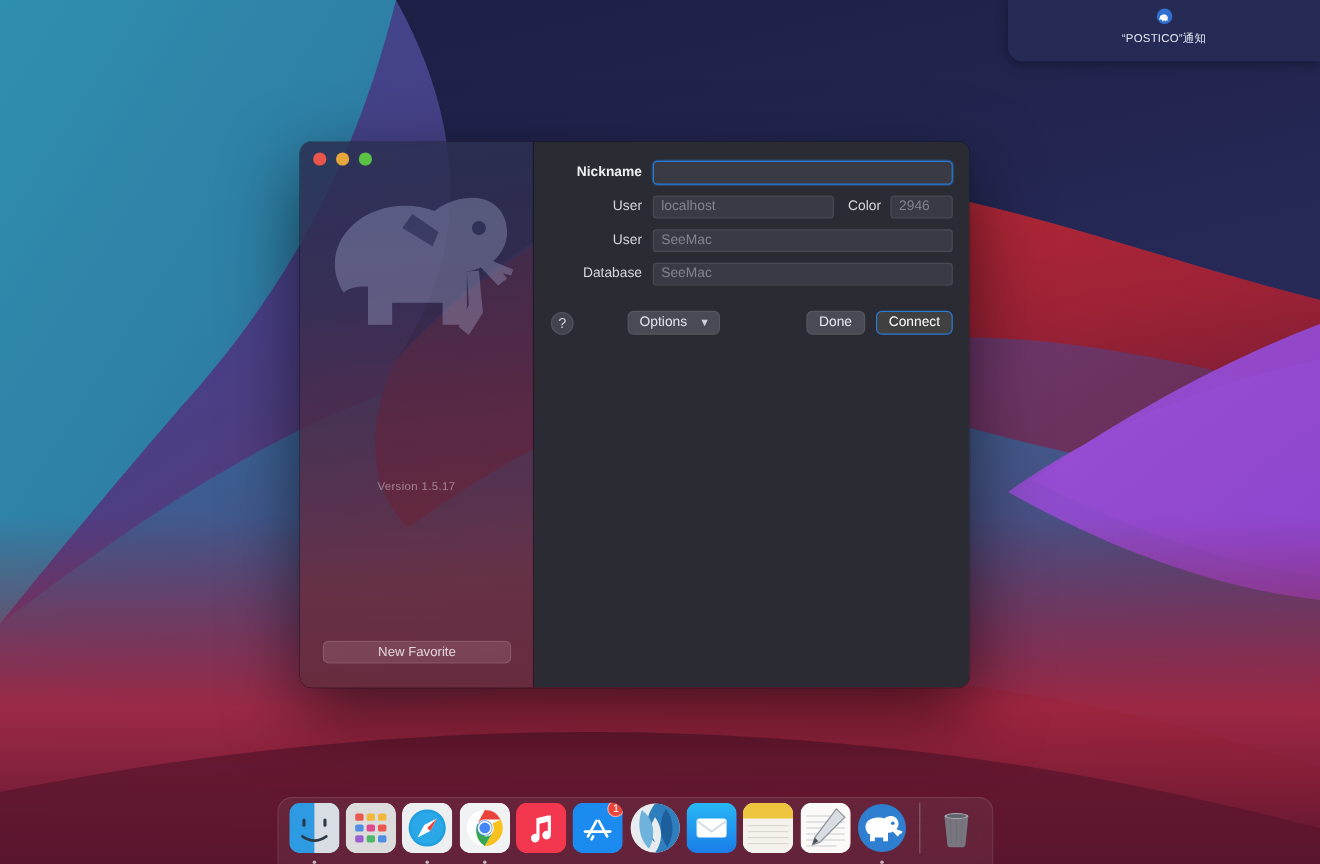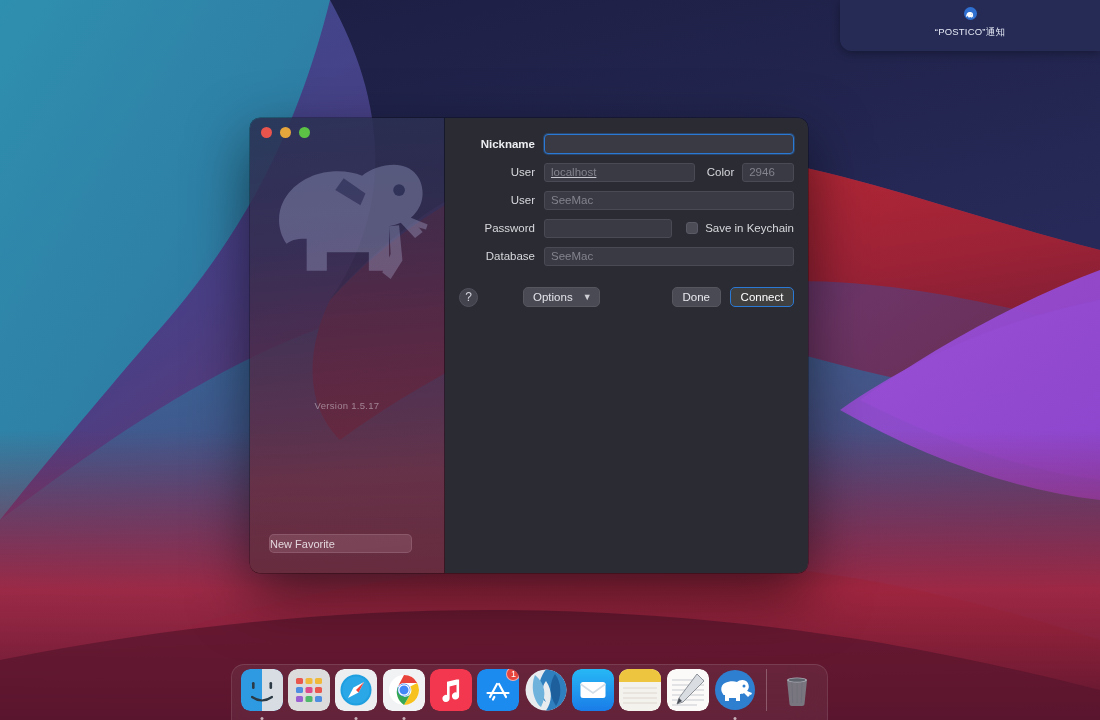--- a/index.html
+++ b/index.html
@@ -79,27 +79,27 @@
     opacity: .30;
   }
   #version-label {
     position: absolute; left: 0; right: 0; top: 282px;
     text-align: center;
     font-size: 9.5px; color: rgba(215,205,215,0.55);
     letter-spacing: .3px;
   }
   #new-favorite-button {
     position: absolute; left: 19px; bottom: 20px;
-    width: 143px; height: 19px;
+    width: 157px; height: 19px;
     border-radius: 5px;
     background: rgba(190,150,165,0.22);
     border: 0.5px solid rgba(230,200,210,0.16);
     color: #e3d6dc;
     font-size: 11px;
-    display: flex; align-items: center; justify-content: flex-start;
+    display: flex; align-items: center; justify-content: center;
     cursor: default;
   }
 
   
   #content-pane {
     flex: 1; height: 100%;
     background: #2b2b33;
     position: relative;
   }
   #connection-form {
@@ -134,21 +134,21 @@
   }
   .field .ph { color: #82838d; }
   #nickname-field {
     flex: 1;
     height: 20px;
     background: #3a3a44;
     border: 1.5px solid #2a79d4;
     border-radius: 4px;
     box-shadow: 0 0 0 1px rgba(42,121,212,0.35);
   }
-  #host-field { width: 166px; text-decoration: underline; }
+  #host-field { width: 166px; }
   #port-field { width: 56px; }
   #user-field { flex: 1; }
   #password-field { width: 130px; }
   #database-field { flex: 1; }
   .port-label {
     font-size: 11.5px; color: #d7d8dd;
     padding: 0 8px 0 12px; flex: none;
   }
 
   
@@ -397,30 +397,20 @@
           </div>
         </div>
 
         <div class="form-row">
           <span class="form-label">User</span>
           <div class="field" id="user-field">
             <span class="ph">SeeMac</span>
           </div>
         </div>
 
-        <div class="form-row">
-          <span class="form-label">Password</span>
-          <div class="field" id="password-field">
-            <span class="ph"></span>
-          </div>
-          <div id="keychain-wrap">
-            <span id="keychain-checkbox"></span>
-            <span id="keychain-label">Save in Keychain</span>
-          </div>
-        </div>
 
         <div class="form-row">
           <span class="form-label">Database</span>
           <div class="field" id="database-field">
             <span class="ph">SeeMac</span>
           </div>
         </div>
 
         <div id="button-row">
           <div id="help-button">

